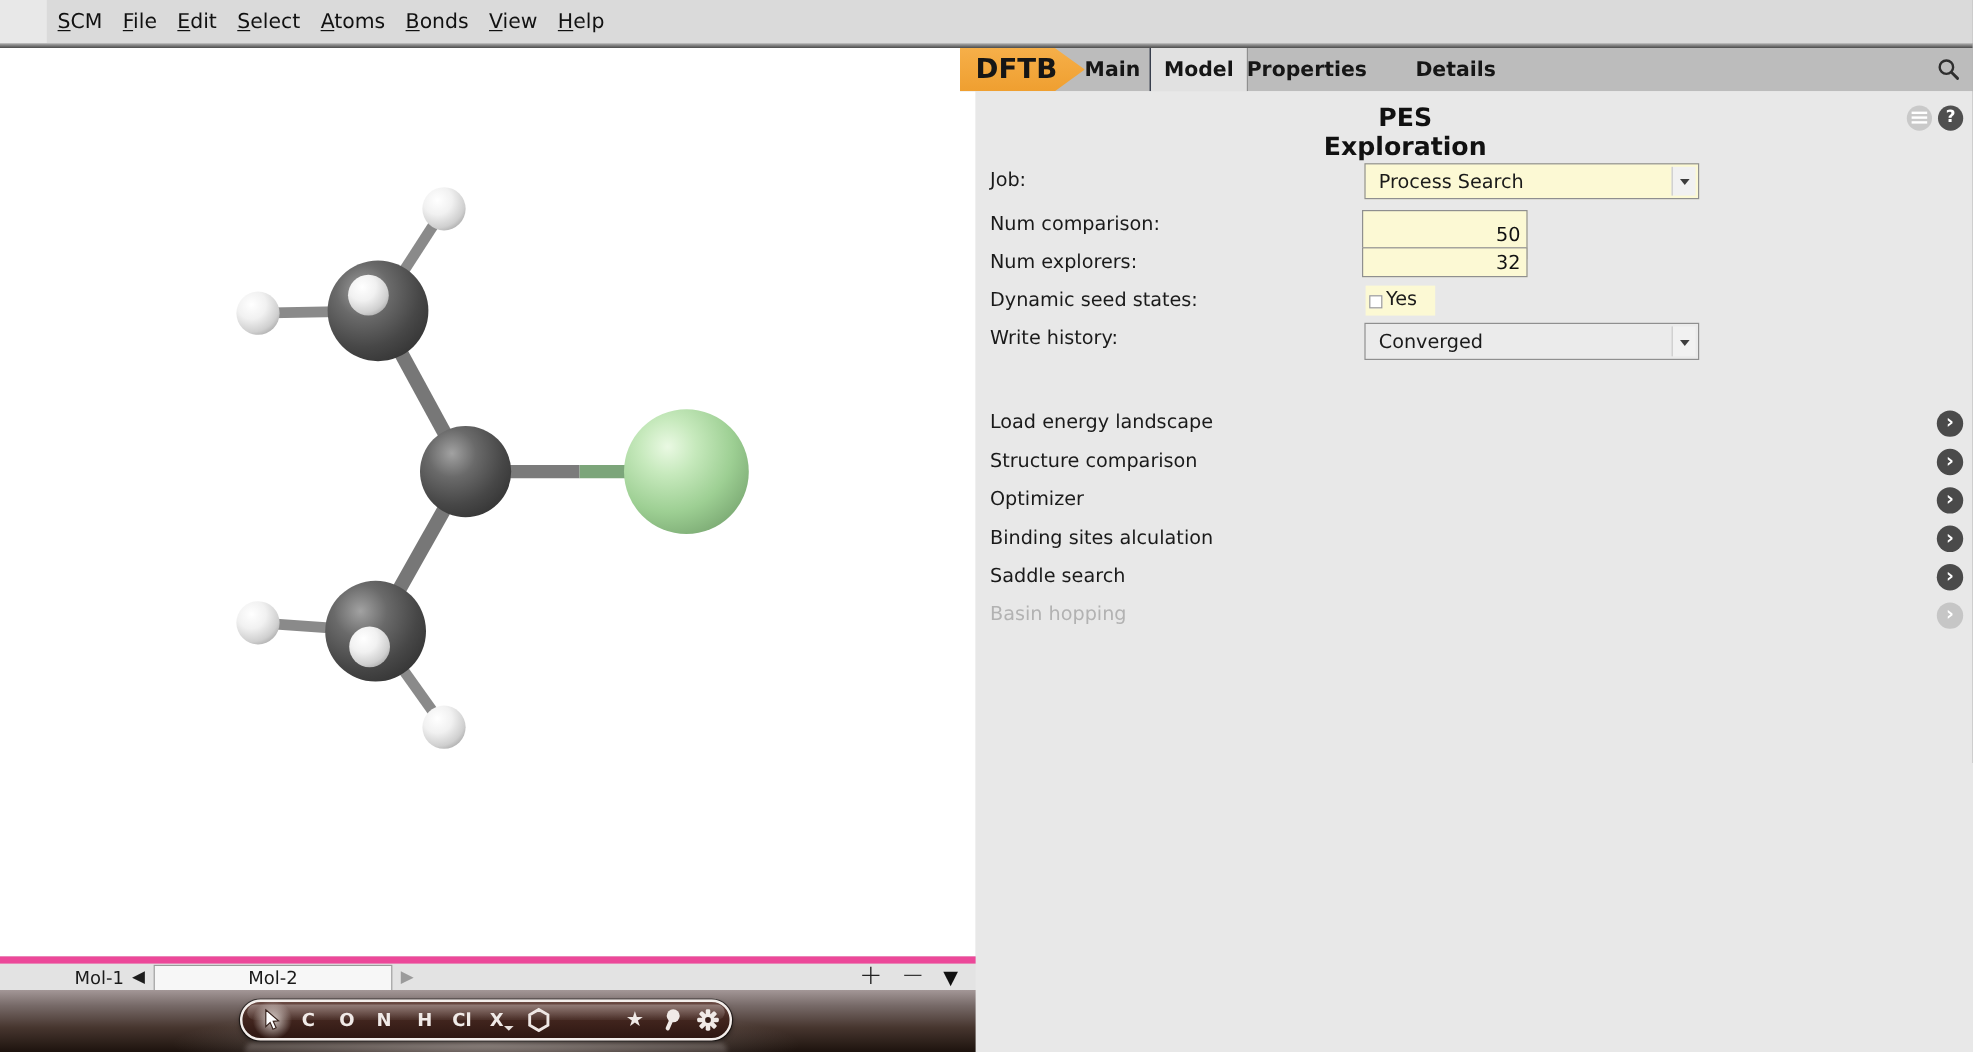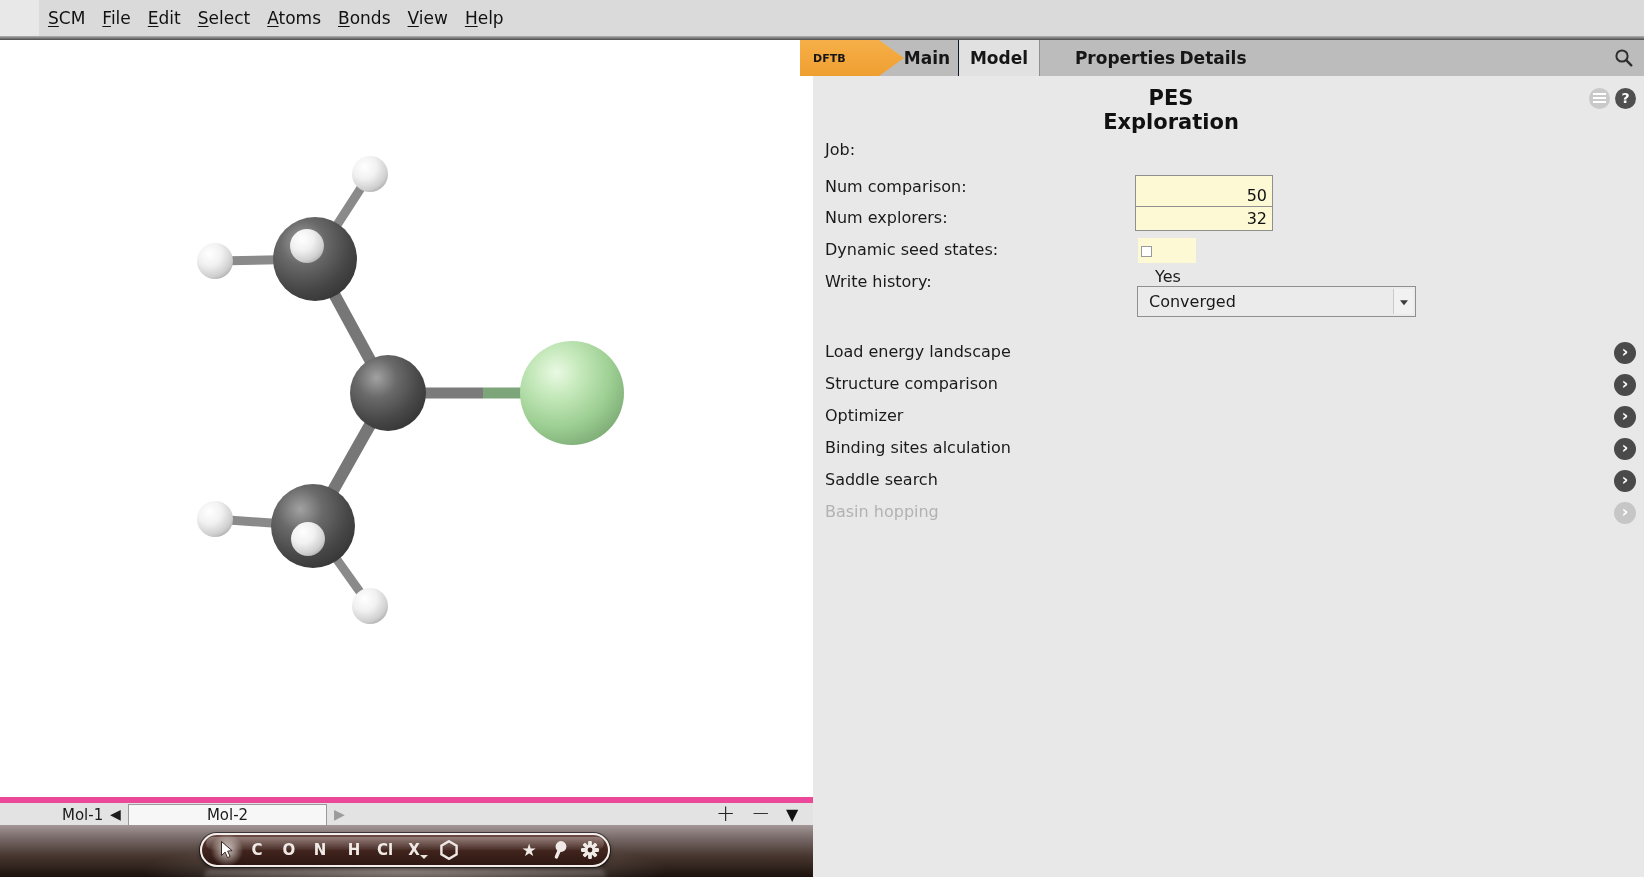--- a/index.html
+++ b/index.html
@@ -19,27 +19,27 @@
     background:linear-gradient(#b2b2b2,#4a4a4a);}
 
   
   #viewer{left:0;top:40px;width:813px;height:757px;background:#ffffff;}
 
   
   #tabbar{left:800px;top:40px;width:844px;height:36px;background:#bcbcbc;}
   #tab-dftb{left:0;top:0;width:104px;height:36px;background:linear-gradient(#f6af49,#ef9f30);
     clip-path:polygon(0 0,76% 0,100% 50%,76% 100%,0 100%);
     display:flex;align-items:center;padding-left:13px;box-sizing:border-box;
-    font-weight:bold;font-size:11px;color:#161616;}
+    font-weight:bold;font-size:23px;color:#161616;}
   .tab{top:0;height:36px;display:flex;align-items:center;justify-content:center;
     font-weight:bold;font-size:17px;color:#161616;cursor:default;}
   #tab-main{left:96px;width:62px;}
   #tab-model{left:158px;width:80px;background:#e1e1e1;
     border-left:1px solid #0f172a;border-right:1px solid #8f8f8f;}
-  #tab-properties{left:234px;width:110px;margin-left:36px;}
+  #tab-properties{left:234px;width:110px;}
   #tab-details{left:360px;width:106px;}
   #tab-search{left:814px;top:8px;width:20px;height:20px;}
 
   
   #panel{left:813px;top:76px;width:831px;height:801px;background:#e8e8e8;}
   #panel-title{left:1085px;top:86px;width:172px;text-align:center;
     font-weight:bold;font-size:21px;color:#111;}
   .circle-btn{width:21px;height:21px;border-radius:50%;}
   #icon-menu-circle{left:1589px;top:88px;background:#c9c9c9;}
   #icon-menu-circle span{position:absolute;left:4px;width:13px;height:2px;background:#fff;}
@@ -53,21 +53,21 @@
   .select .sel-text{position:absolute;left:11px;top:0;bottom:0;display:flex;align-items:center;}
   .drop-btn{position:absolute;right:2px;top:2px;bottom:2px;width:19px;background:#f1f1f1;
     border-left:1px solid #c9c9c9;}
   .drop-btn i{position:absolute;left:50%;top:50%;transform:translate(-50%,-35%);
     border-left:4px solid transparent;border-right:4px solid transparent;border-top:5px solid #3d3d3d;}
   .num-input{font-family:inherit;font-size:16px;color:#111;text-align:right;
     padding:0 5px 0 0;outline:none;}
   #chk-row{left:1138px;top:238px;width:58px;height:25px;background:#fcf9d4;}
   #chk-box{position:absolute;left:3px;top:8px;width:9px;height:9px;background:#fff;
     border:1px solid #9a9a9a;}
-  #chk-label{position:absolute;left:17px;top:1px;font-size:16px;margin-top:28px;}
+  #chk-label{position:absolute;left:17px;top:1px;font-size:16px;}
 
   .section-label{left:825px;font-size:16px;white-space:nowrap;}
   .section-label.disabled{color:#b2b2b2;}
   .chev{left:1614px;width:22px;height:22px;border-radius:50%;background:#4a4a4a;
     color:#fff;font-size:16px;font-weight:bold;text-align:center;line-height:20px;}
   .chev.disabled{background:#c6c6c6;}
 
   
   #mol-strip{left:0;top:797px;width:813px;height:28px;background:#e3e3e3;
     border-top:6px solid #ec4899;box-sizing:border-box;}
@@ -189,27 +189,33 @@
       <span style="top:13px"></span>
   </div>
   <div id="icon-help-circle" class="abs circle-btn">?</div>
 
   <div class="abs field-label" style="top:140px">Job:</div>
   <div class="abs field-label" style="top:177px">Num comparison:</div>
   <div class="abs field-label" style="top:208px">Num explorers:</div>
   <div class="abs field-label" style="top:240px">Dynamic seed states:</div>
   <div class="abs field-label" style="top:272px">Write history:</div>
 
+  <div class="abs ybox select" style="left:1137px;top:136px;width:279px;height:30px">
+    <span class="sel-text">Process Search</span>
+    <span class="drop-btn">
+        <i></i>
+      </span>
+  </div>
   <input class="abs ybox num-input" style="left: 1135px; top: 175px; width: 138px; height: 41px;" readonly="" value="50">
   <input class="abs ybox num-input" style="left: 1135px; top: 206px; width: 138px; height: 25px;" readonly="" value="32">
   <div id="chk-row" class="abs">
     <span id="chk-box"></span>
     <span id="chk-label">Yes</span>
   </div>
-  <div class="abs gbox select" style="left:1137px;top:286px;width:279px;height:31px">
+  <div class="abs gbox select" style="left:1137px;top:269px;width:279px;height:31px">
     <span class="sel-text">Converged</span>
     <span class="drop-btn">
         <i></i>
       </span>
   </div>
 
   <div class="abs section-label" style="top:342px">Load energy landscape</div>
   <div class="abs section-label" style="top:374px">Structure comparison</div>
   <div class="abs section-label" style="top:406px">Optimizer</div>
   <div class="abs section-label" style="top:438px">Binding sites alculation</div>

